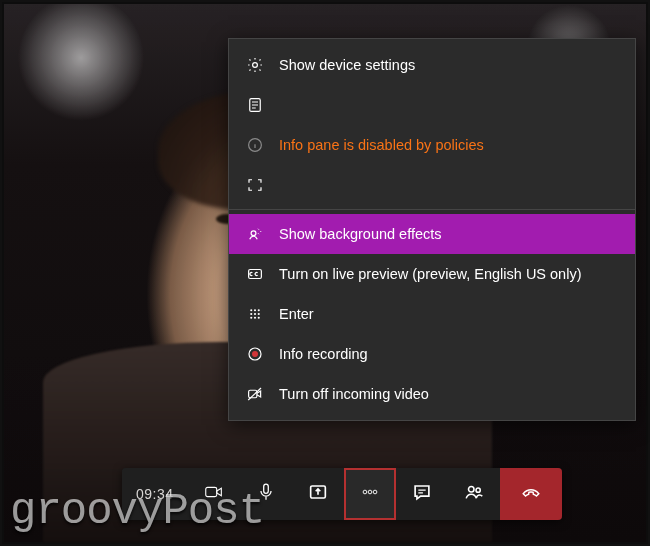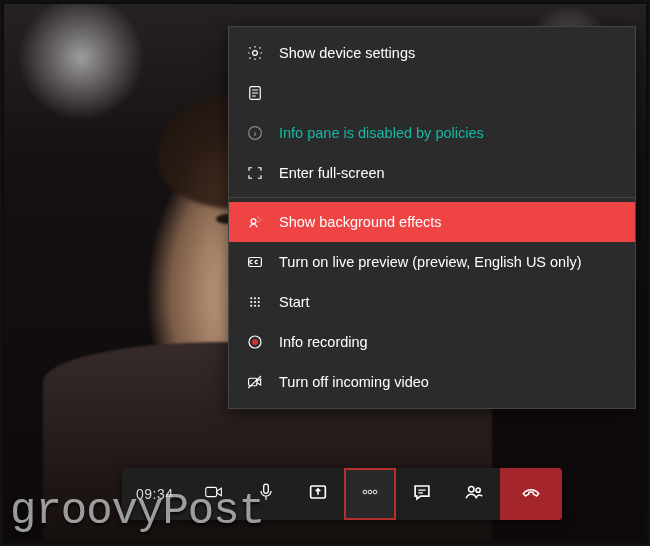--- a/index.html
+++ b/index.html
@@ -22,40 +22,40 @@
   .eye { position:absolute; width:22px; height:10px; background:#2b2018; border-radius:50%; filter: blur(1px);}
   .eye.l { left:33%; top:39%; }
   .eye.r { left:46%; top:39%; }
   .mouth { position:absolute; left:38%; top:56%; width:50px; height:10px; background:#6e4a3a; border-radius:10px; filter:blur(1.5px);}
   .hair { position:absolute; left:24%; top:16%; width:210px; height:120px; background:radial-gradient(ellipse at 50% 90%, rgba(70,48,36,0.9), rgba(30,22,18,0.95)); border-radius:50% 50% 40% 40%; filter:blur(2px);}
   .shirt { position:absolute; left:6%; right:24%; bottom:0; height:200px; background:linear-gradient(180deg,#3a2f2c,#1a1413); border-radius:40% 40% 0 0 / 20% 20% 0 0; filter:blur(1px);}
 
   
   .menu {
     position: absolute;
-    left: 226px; top: 24px;
+    left: 226px; top: 36px;
     width: 408px;
     background: #2b2b2b;
     border: 1px solid #454545;
     box-shadow: 0 4px 18px rgba(0,0,0,0.6);
     display: flex; flex-direction: column;
     padding: 6px 0;
   }
   .menu-item {
     display: flex; align-items: center;
     height: 40px;
     padding: 0 16px;
     color: #fff;
     font-size: 14.5px;
     cursor: pointer;
   }
   .menu-item .mi-icon { width: 20px; height: 20px; margin-right: 14px; display:flex; align-items:center; justify-content:center; flex:none;}
   .menu-item .mi-icon svg { width:18px; height:18px; }
-  .menu-item.disabled { color: #14b8a6; cursor: default; }
-  .menu-item.hover { background: #ef4444; }
+  .menu-item.disabled { color: #f97316; cursor: default; }
+  .menu-item.hover { background: #a21caf; }
   .menu .sep { height:1px; background:#454545; margin:4px 0; }
 
   
   .toolbar {
     position: absolute;
     left: 120px; bottom: 24px;
     height: 52px;
     display: flex; align-items: stretch;
     background: #1f1f1f;
     border-radius: 4px;
@@ -127,21 +127,20 @@
       </span>
       <span>Info pane is disabled by policies</span>
     </div>
 
     <div class="menu-item">
       <span class="mi-icon">
         <svg viewBox="0 0 24 24" stroke="#fff" fill="none" stroke-width="1.6">
             <path d="M4 9V5h4M20 9V5h-4M4 15v4h4M20 15v4h-4"></path>
           </svg>
       </span>
-      <span>Enter full-screen</span>
     </div>
 
     <div class="sep"></div>
 
     <div class="menu-item hover">
       <span class="mi-icon">
         <svg viewBox="0 0 24 24" stroke="#fff" fill="none" stroke-width="1.6">
             <circle cx="10" cy="11" r="3.2"></circle>
             <path d="M5 19c1-2.6 3-4 5-4s4 1.4 5 4"></path>
             <path d="M16 5l1.2 1.2M19 8l1.2 1.2M16 11l1.2 1.2" stroke-width="1.3"></path>
@@ -167,21 +166,21 @@
             <circle cx="12" cy="7" r="1.4"></circle>
             <circle cx="17" cy="7" r="1.4"></circle>
             <circle cx="7" cy="12" r="1.4"></circle>
             <circle cx="12" cy="12" r="1.4"></circle>
             <circle cx="17" cy="12" r="1.4"></circle>
             <circle cx="7" cy="17" r="1.4"></circle>
             <circle cx="12" cy="17" r="1.4"></circle>
             <circle cx="17" cy="17" r="1.4"></circle>
           </svg>
       </span>
-      <span>Start</span>
+      <span>Enter</span>
     </div>
 
     <div class="menu-item">
       <span class="mi-icon">
         <svg viewBox="0 0 24 24">
             <circle cx="12" cy="12" r="8" fill="none" stroke="#fff" stroke-width="1.6"></circle>
             <circle cx="12" cy="12" r="4" fill="#d13438"></circle>
           </svg>
       </span>
       <span>Info recording</span>

